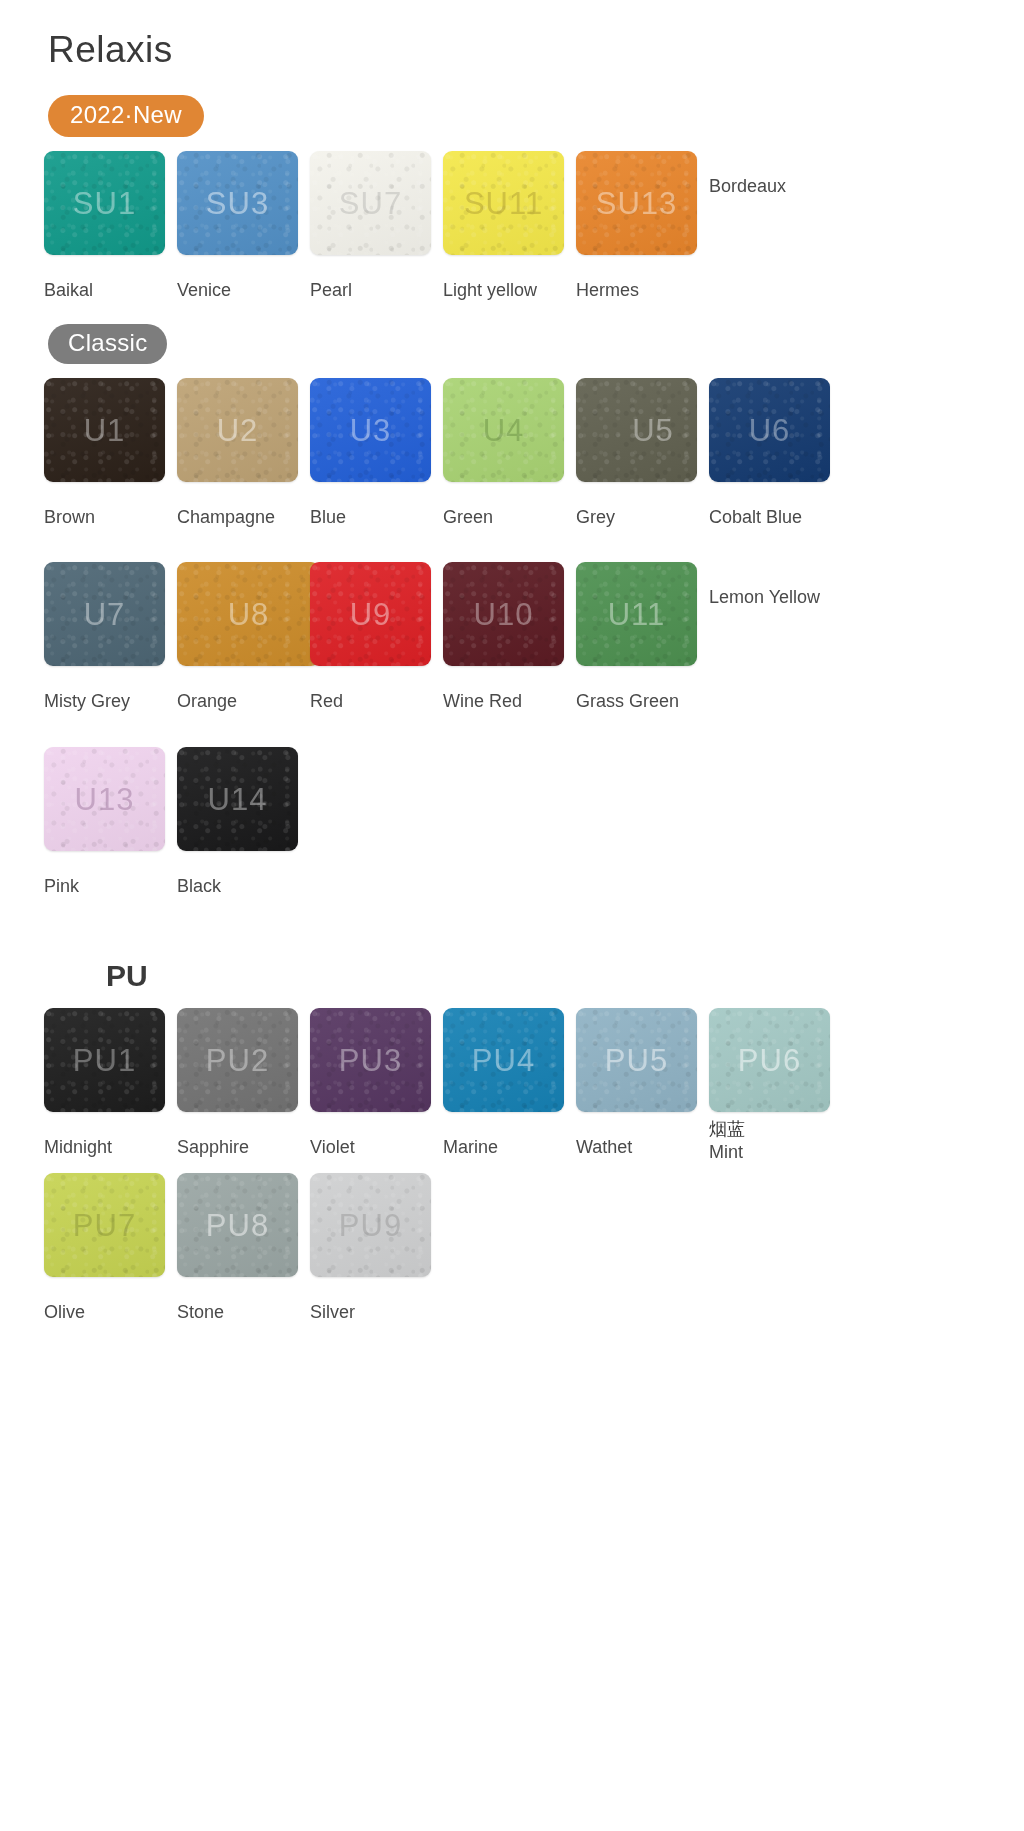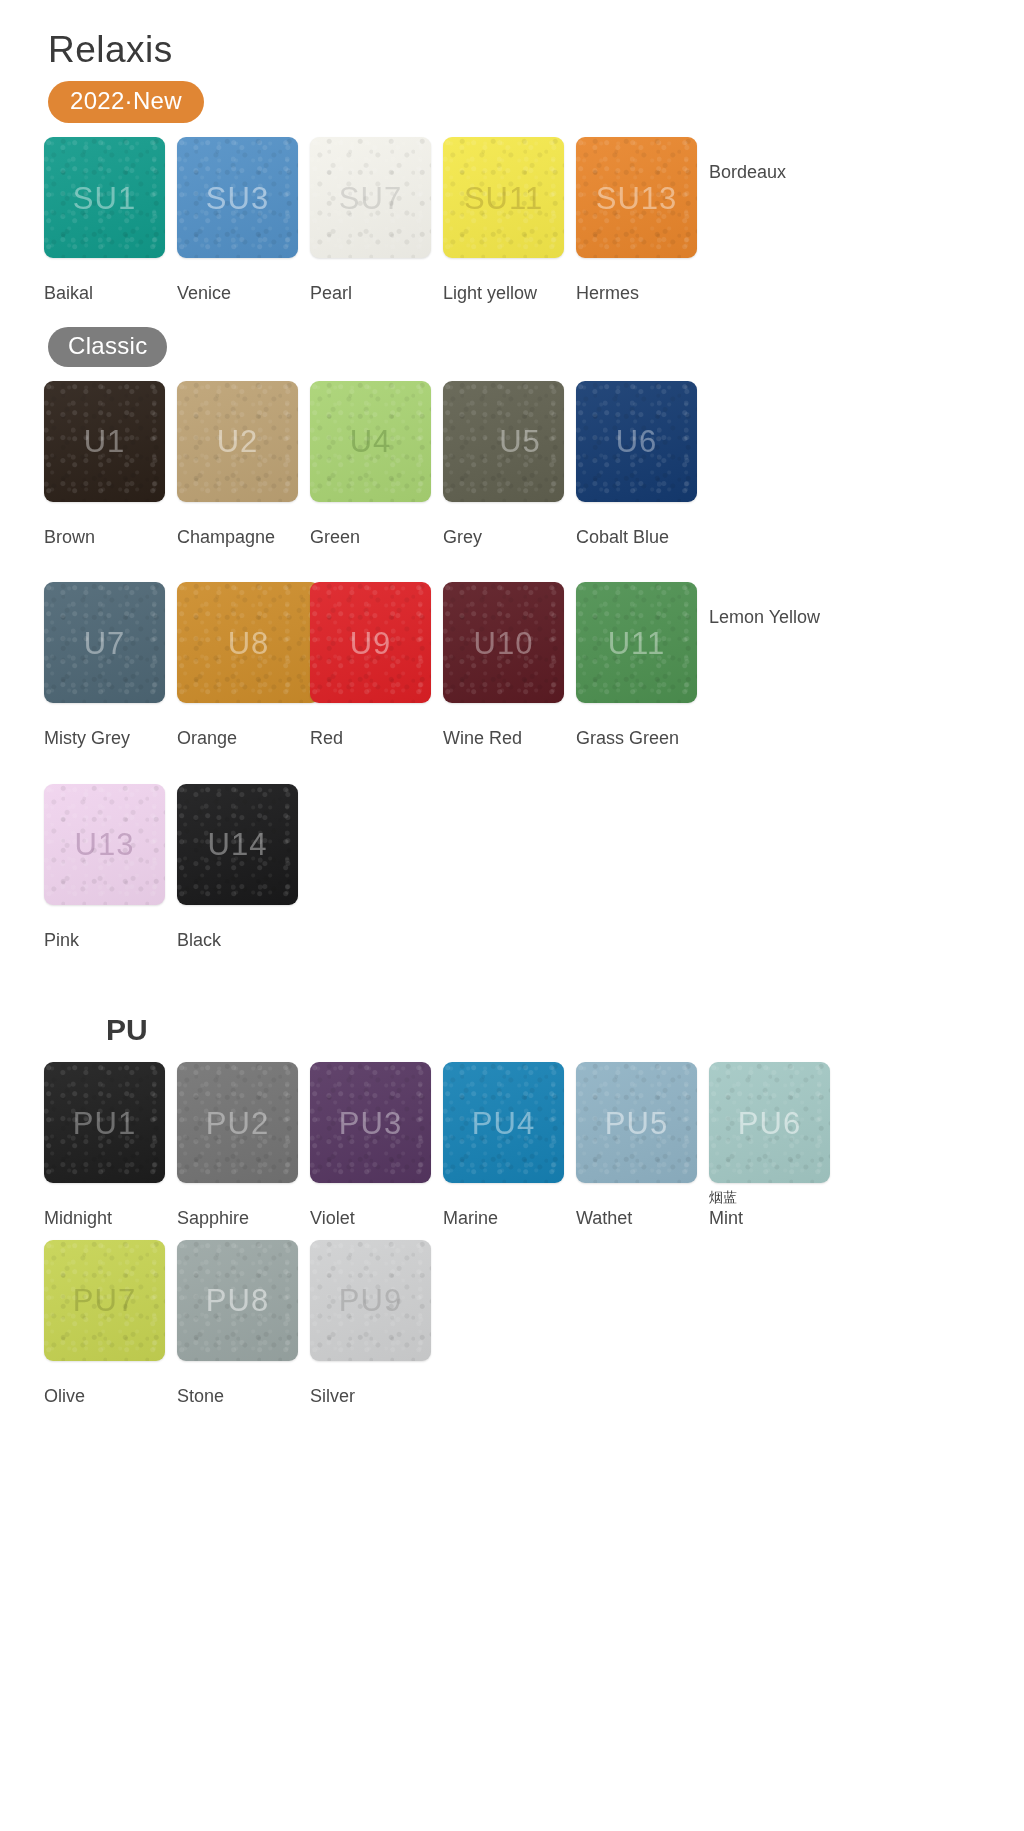--- a/index.html
+++ b/index.html
@@ -27,21 +27,21 @@
     color: #3a3a3a;
     letter-spacing: 0.5px;
     margin: 0;
     padding: 30px 0 0 48px;
     line-height: 1.1;
   }
 
   
   .badge-row {
     padding-left: 48px;
-    margin-top: 10px;
+    margin-top: 24px;
     margin-bottom: 14px;
   }
   .badge {
     display: inline-block;
     border-radius: 999px;
     color: #ffffff;
     font-size: 24px;
     letter-spacing: 0.3px;
     padding: 7px 22px 9px 22px;
     line-height: 1.1;
@@ -71,21 +71,21 @@
     box-sizing: border-box;
   }
   .swatch-cell {
     width: 133px;
     flex: 0 0 133px;
     margin-right: 0;
     position: relative;
   }
   .swatch {
     width: 121px;
-    height: 121px;
+    height: 104px;
     border-radius: 9px;
     position: relative;
     overflow: hidden;
     box-shadow: 0 1px 2px rgba(0,0,0,0.12);
   }
   
   .swatch::before {
     content: "";
     position: absolute;
     inset: 0;
@@ -124,21 +124,21 @@
   }
   .swatch-name {
     font-size: 18px;
     color: #4a4a4a;
     line-height: 1.25;
     padding-top: 24px;
     white-space: nowrap;
   }
   .swatch-name .cn {
     display: block;
-    font-size: 14px;
+    font-size: 18px;
     color: #3a3a3a;
   }
 
   .row-gap-sm { height: 10px; }
   .row-gap-md { height: 34px; }
   .spacer-pu  { height: 62px; }
 </style>
 </head>
 <body>
 
@@ -197,20 +197,26 @@
       </div>
       <div class="swatch-name">Brown</div>
     </div>
     <div class="swatch-cell">
       <div class="swatch" style="background-color: rgb(189, 162, 116);">
         <span class="swatch-code" style="color: rgba(255, 255, 255, 0.45);">U2</span>
       </div>
       <div class="swatch-name">Champagne</div>
     </div>
     <div class="swatch-cell">
+      <div class="swatch" style="background-color: rgb(35, 96, 216);">
+        <span class="swatch-code" style="color: rgba(255, 255, 255, 0.4);">U3</span>
+      </div>
+      <div class="swatch-name">Blue</div>
+    </div>
+    <div class="swatch-cell">
       <div class="swatch" style="background-color: rgb(169, 211, 115);">
         <span class="swatch-code" style="color: rgba(70, 110, 40, 0.32);">U4</span>
       </div>
       <div class="swatch-name">Green</div>
     </div>
     <div class="swatch-cell">
       <div class="swatch" style="background-color: rgb(96, 96, 79);">
         <span class="swatch-code" style="color: rgba(255, 255, 255, 0.38); padding-left: 33px;">U5</span>
       </div>
       <div class="swatch-name">Grey</div>

